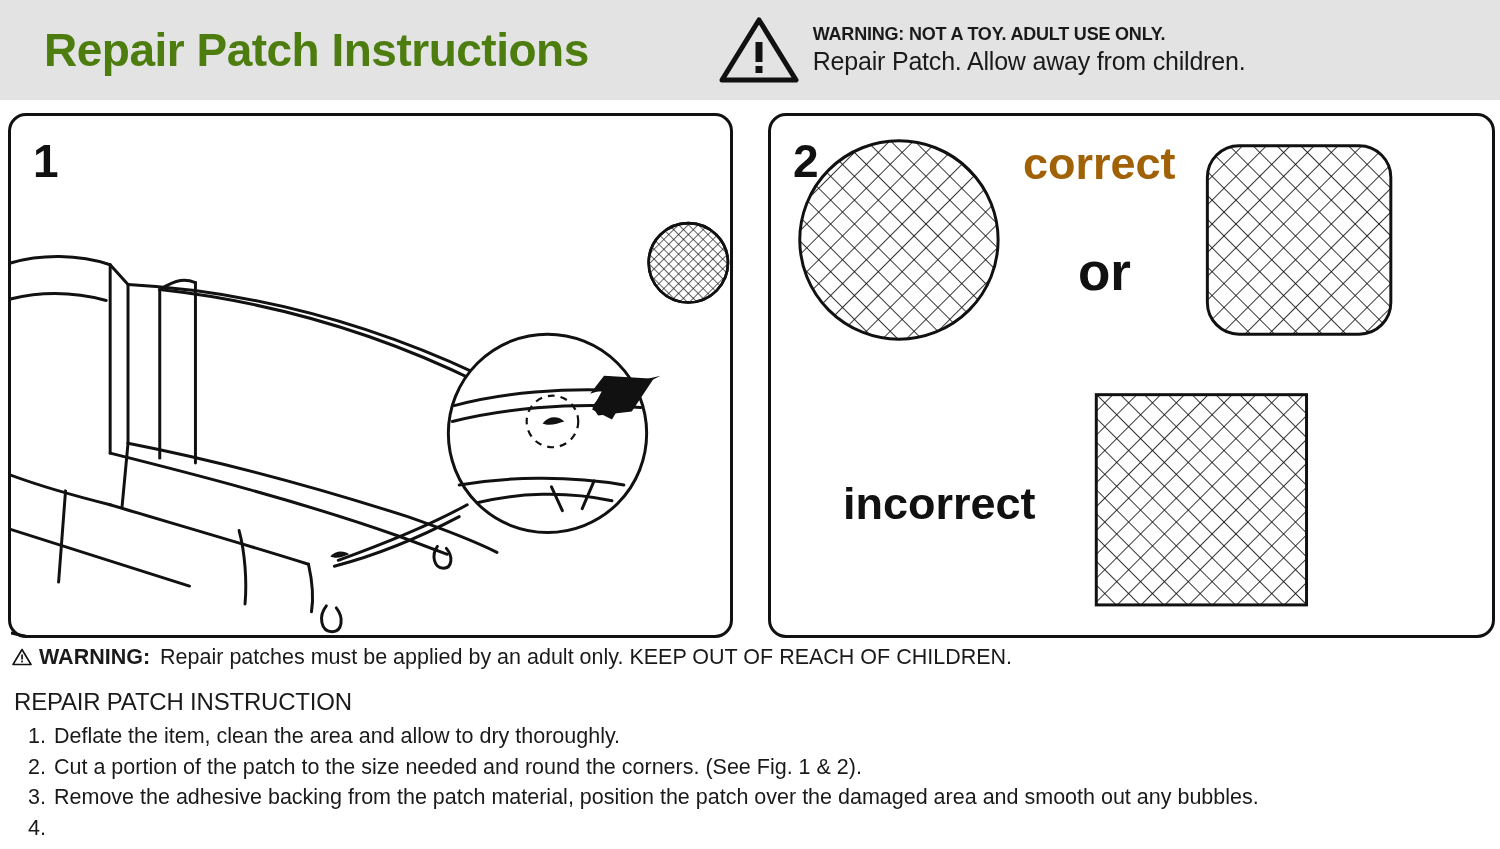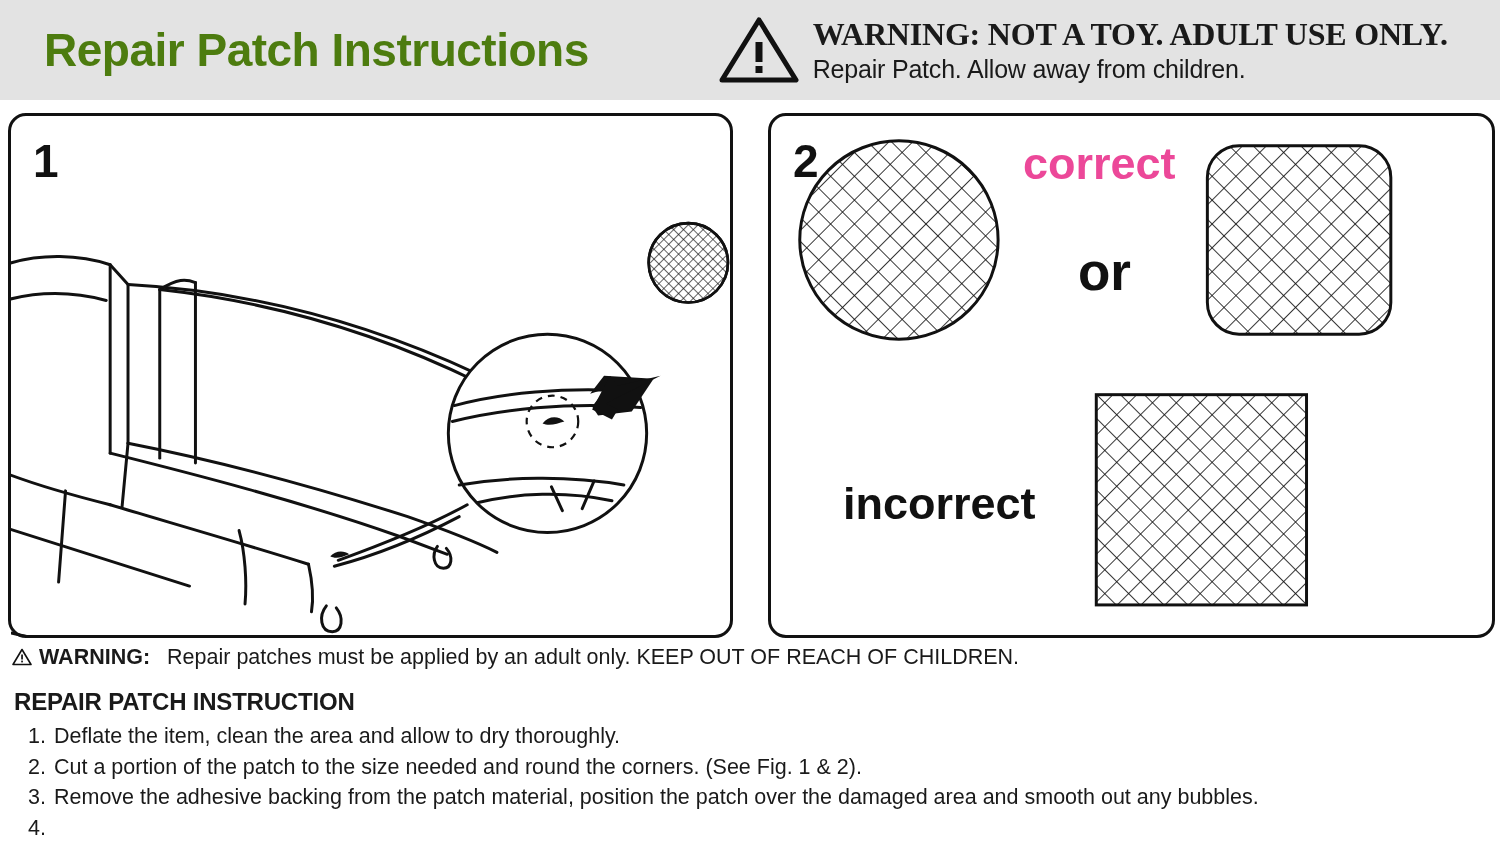--- a/index.html
+++ b/index.html
@@ -42,25 +42,24 @@
   .warn-triangle {
     width: 80px;
     height: 68px;
     flex: 0 0 auto;
     margin-right: 14px;
   }
   .warn-text {
     line-height: 1.22;
   }
   .warn-line1 {
-    font-size: 32px;
+    font-size: 18px;
     font-weight: bold;
     letter-spacing: -0.2px;
     white-space: nowrap;
-    font-family: Liberation Serif, serif;
   }
   .warn-line2 {
     font-size: 25px;
     font-weight: normal;
     letter-spacing: -0.2px;
     white-space: nowrap;
   }
 
   
   .panel {
@@ -87,21 +86,21 @@
     inset: 0;
   }
 
   
   .lbl-correct {
     position: absolute;
     left: 252px;
     top: 22px;
     font-size: 45px;
     font-weight: bold;
-    color: #ec4899;
+    color: #a16207;
   }
   .lbl-or {
     position: absolute;
     left: 307px;
     top: 125px;
     font-size: 53px;
     font-weight: bold;
     color: #111;
   }
   .lbl-incorrect {
@@ -133,24 +132,24 @@
     margin-right: 7px;
     position: relative;
     top: 2px;
     flex: 0 0 auto;
   }
   .bw-strong {
     font-weight: bold;
     margin-right: 10px;
     white-space: nowrap;
   }
-  .bw-body { font-weight: normal; margin-left: 7px; }
+  .bw-body { font-weight: normal; }
   .instr-title {
     font-size: 24px;
-    font-weight: bold;
+    font-weight: normal;
     margin: 18px 0 5px 2px;
     letter-spacing: -0.2px;
   }
   .instr-list {
     margin: 0;
     padding: 0;
     list-style: none;
   }
   .instr-item {
     font-size: 21.5px;

